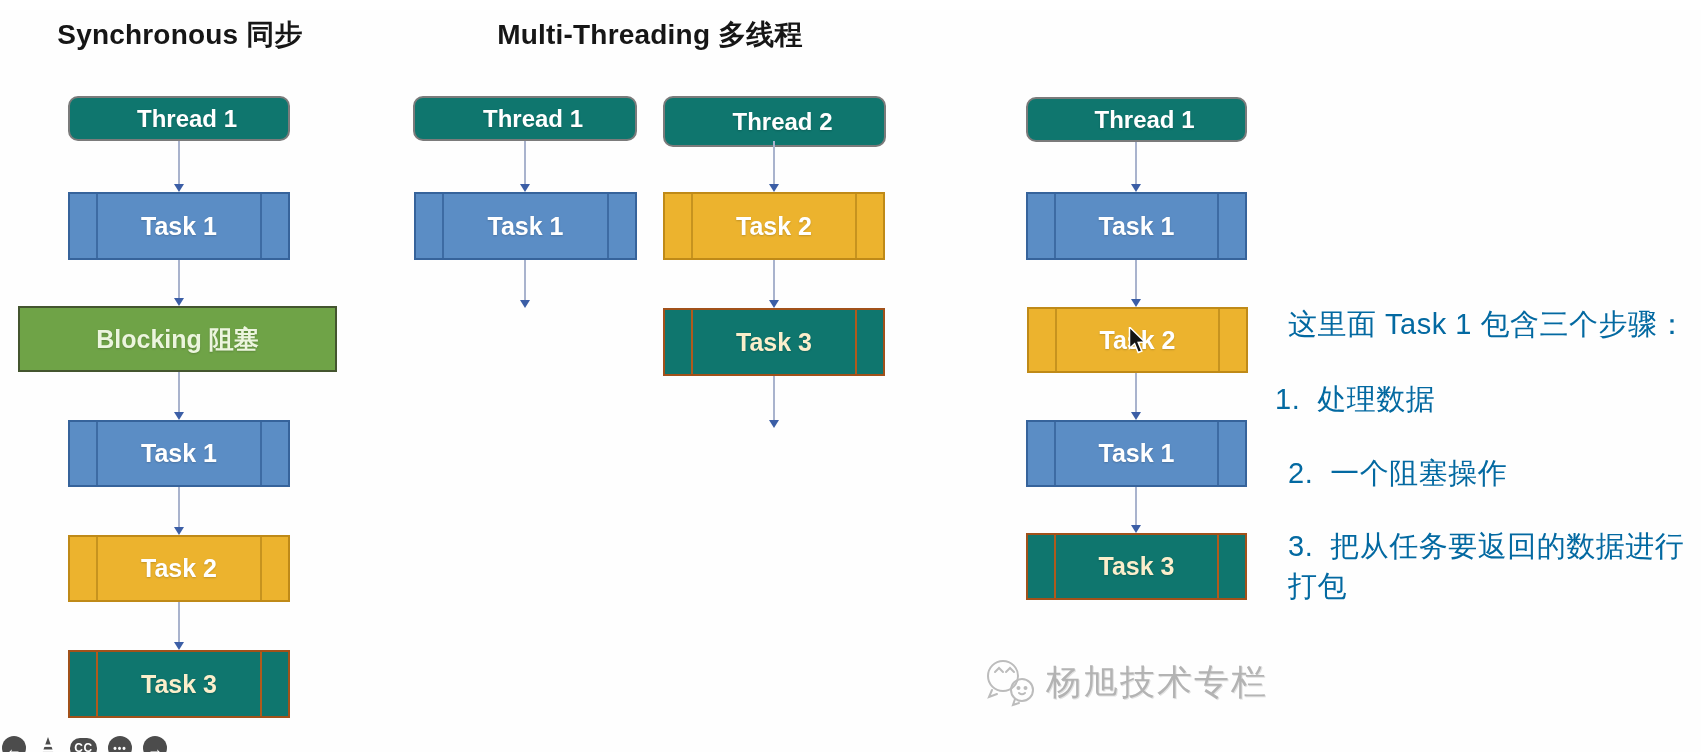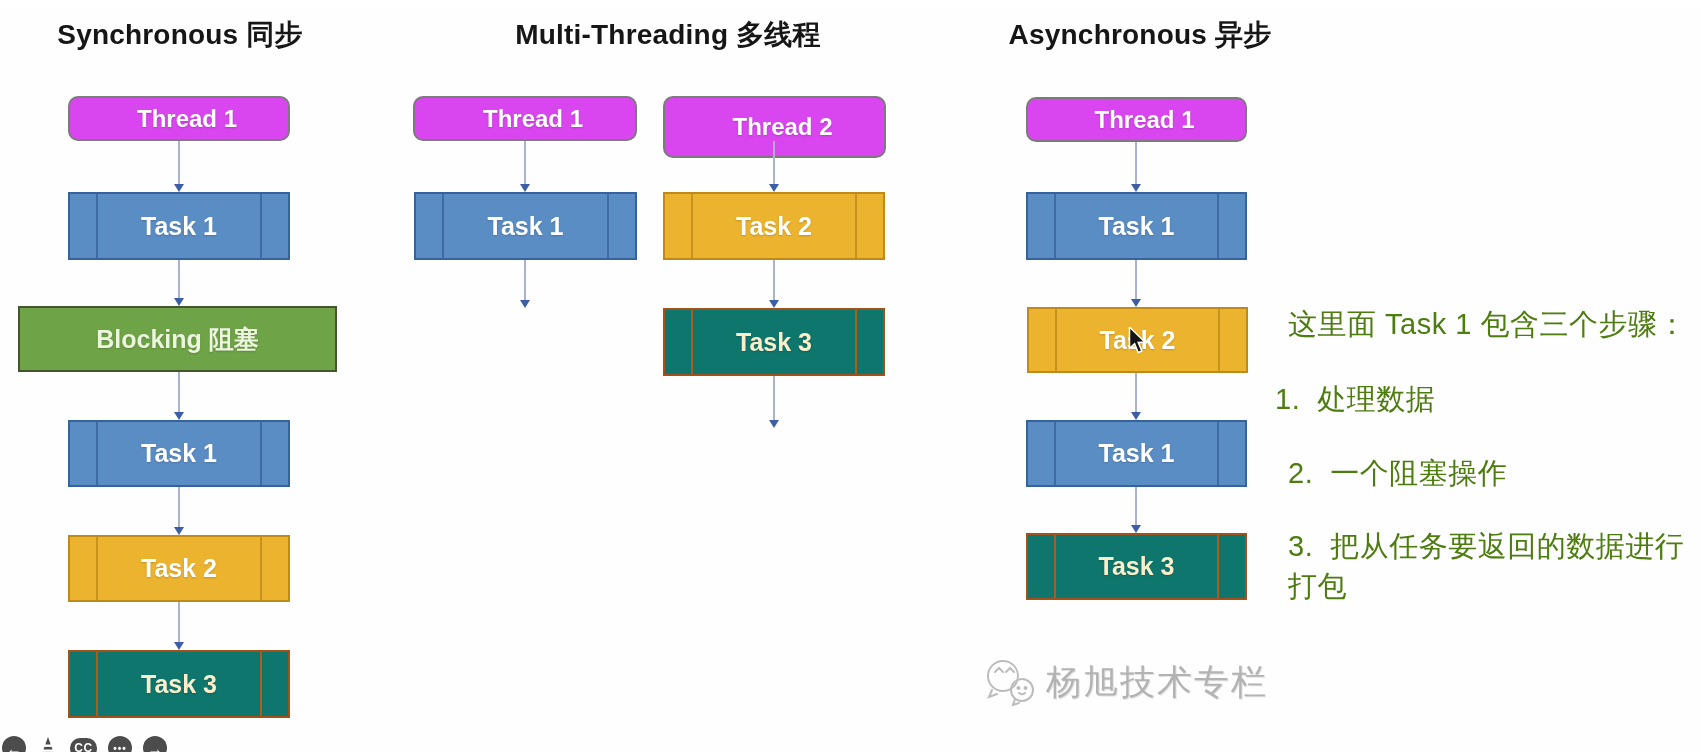--- a/index.html
+++ b/index.html
@@ -11,21 +11,21 @@
   .col-title{
     position:absolute;top:6px;height:38px;text-align:center;
     font-size:28px;font-weight:bold;color:#161616;letter-spacing:0.2px;
   }
   .box{
     position:absolute;display:flex;align-items:center;justify-content:center;
     font-weight:bold;font-size:25px;color:#fff;box-sizing:border-box;
     text-shadow:0 1px 2px rgba(0,0,0,0.18);
   }
   .thread{
-    background:#d946ef;border:2.5px solid #7b7b7b;border-radius:10px;font-size:24px;padding-left:16px;
+    background:#0f766e;border:2.5px solid #7b7b7b;border-radius:10px;font-size:24px;padding-left:16px;
   }
   .task{border:2px solid;}
   .task::before,.task::after{
     content:'';position:absolute;top:0;bottom:0;width:2px;background:var(--div);
   }
   .task::before{left:26px;}
   .task::after{right:26px;}
   .blue{background:#5b8dc5;border-color:#36639b;--div:#3d6ba3;}
   .yellow{background:#ecb32e;border-color:#bf8a18;--div:#c6931f;}
   .orange{background:#0f766e;border-color:#a1511a;--div:#b05a1c;color:#fbeecb;}
@@ -33,21 +33,21 @@
   .arrow{position:absolute;width:12px;margin-left:-6px;}
   .arrow::before{
     content:'';position:absolute;left:5px;top:0;bottom:7px;width:2px;background:#a9b3cd;
   }
   .arrow::after{
     content:'';position:absolute;left:1px;bottom:0;width:0;height:0;
     border-left:5px solid transparent;border-right:5px solid transparent;
     border-top:8px solid #3b5ea6;
   }
   .note-line{
-    position:absolute;font-size:29px;line-height:40px;color:#4d7c0f;
+    position:absolute;font-size:29px;line-height:40px;color:#0369a1;
     white-space:pre-wrap;letter-spacing:0.5px;
   }
   .watermark{position:absolute;display:flex;align-items:center;gap:8px;color:#b3b3b3;}
   .wm-text{font-size:35px;letter-spacing:2px;text-shadow:1px 1px 0 #e2e2e2;}
   .controls{position:absolute;left:2px;top:726px;display:flex;align-items:center;gap:11px;}
   .ctrl-circle{
     width:24px;height:24px;border-radius:50%;background:#4c4c4c;color:#fff;
     display:flex;align-items:center;justify-content:center;font-size:15px;font-weight:bold;
   }
   .ctrl-cc{
@@ -57,22 +57,21 @@
   }
   .ctrl-more{font-size:10px;letter-spacing:1px;font-weight:bold;}
   .bottom-line{position:absolute;left:0;right:0;bottom:0;height:2px;background:#dcdcdc;}
 </style>
 </head>
 <body>
 
 <div class="stage">
 
   <div class="col-title" style="left:40px;width:280px">Synchronous 同步</div>
-  <div class="col-title" style="left:508px;width:320px">Multi-Threading 多线程</div>
-  <div class="col-title" style="left:1000px;width:280px">Asynchronous 异步</div>
+  <div class="col-title" style="left:490px;width:320px">Multi-Threading 多线程</div>
 
   <div class="box thread" style="left:68px;top:86px;width:222px;height:45px">
       <span>Thread 1</span>
     </div>
   <div class="arrow" style="left:179px;top:131px;height:51px"></div>
   <div class="box task blue" style="left:68px;top:182px;width:222px;height:68px">
       <span>Task 1</span>
     </div>
   <div class="arrow" style="left:179px;top:250px;height:46px"></div>
   <div class="box green" style="left:18px;top:296px;width:319px;height:66px">
@@ -93,21 +92,21 @@
 
   <div class="box thread" style="left:413px;top:86px;width:224px;height:45px">
       <span>Thread 1</span>
     </div>
   <div class="arrow" style="left:525px;top:131px;height:51px"></div>
   <div class="box task blue" style="left:414px;top:182px;width:223px;height:68px">
       <span>Task 1</span>
     </div>
   <div class="arrow" style="left:525px;top:250px;height:48px"></div>
 
-  <div class="box thread" style="left:663px;top:86px;width:223px;height:62px">
+  <div class="box thread" style="left:663px;top:86px;width:223px;height:51px">
       <span>Thread 2</span>
     </div>
   <div class="arrow" style="left:774px;top:131px;height:51px"></div>
   <div class="box task yellow" style="left:663px;top:182px;width:222px;height:68px">
       <span>Task 2</span>
     </div>
   <div class="arrow" style="left:774px;top:250px;height:48px"></div>
   <div class="box task orange" style="left:663px;top:298px;width:222px;height:68px">
       <span>Task 3</span>
     </div>

